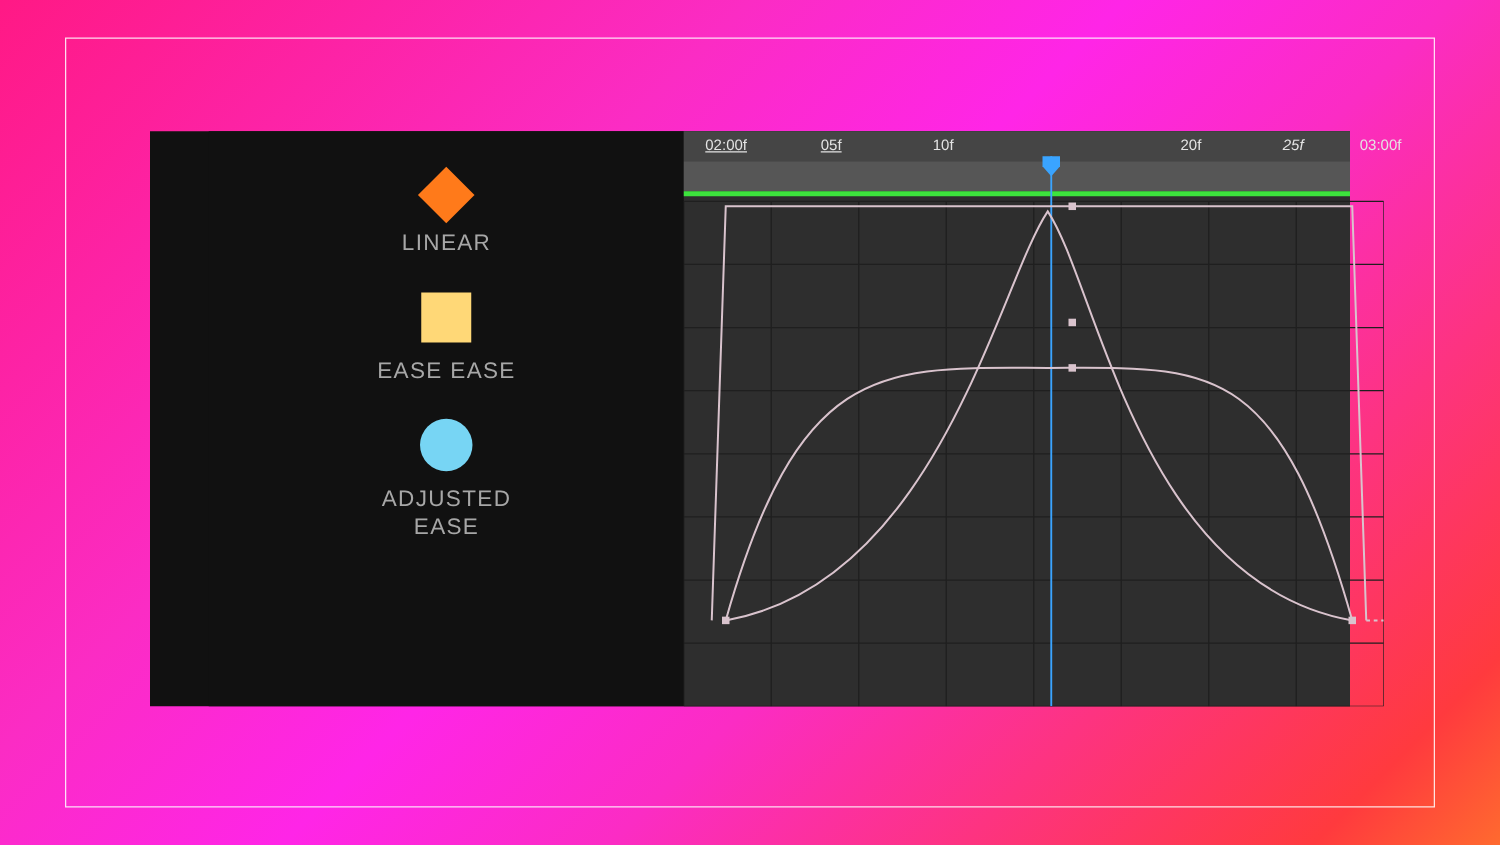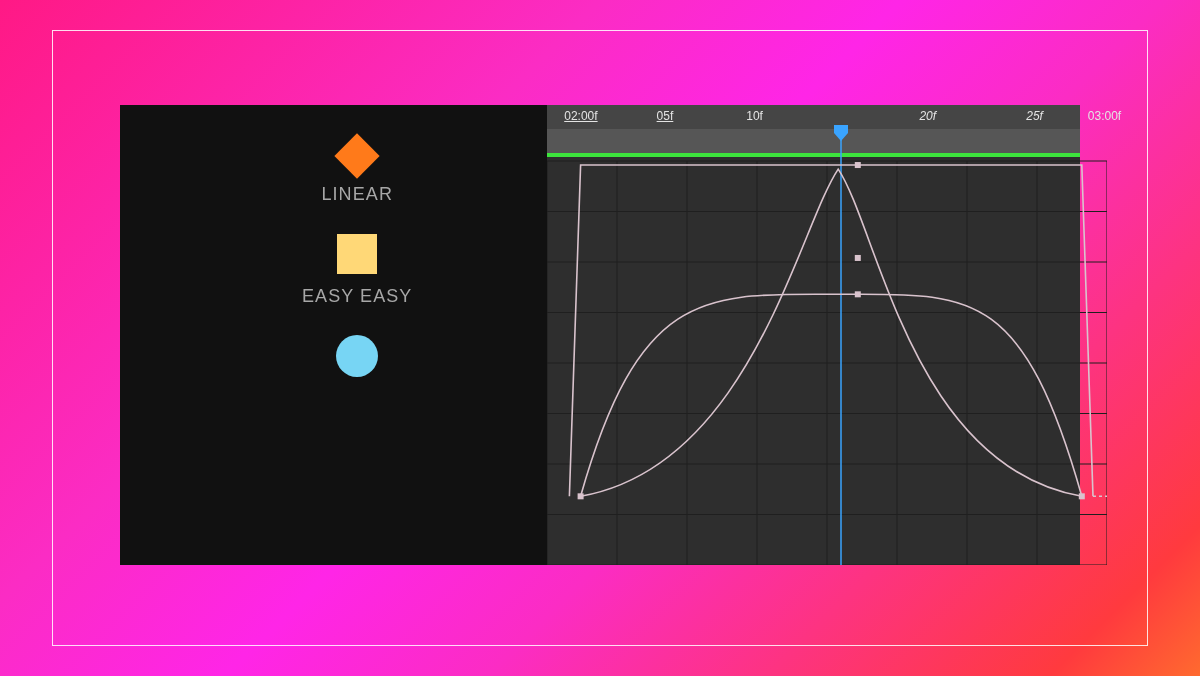--- a/index.html
+++ b/index.html
@@ -43,34 +43,35 @@
 
   <div class="window">
 
     <div class="legend">
       <div class="legend-item">
         <div class="diamond"></div>
         <div class="legend-label">LINEAR</div>
       </div>
       <div class="legend-item">
         <div class="square"></div>
-        <div class="legend-label">EASY EASY</div>
+        <div class="legend-label">EASE EASE</div>
       </div>
       <div class="legend-item">
         <div class="circle"></div>
+        <div class="legend-label">ADJUSTED EASE</div>
       </div>
     </div>
 
     <div class="graph">
       <div class="ruler-top" id="ruler">
           <span class="tick" style="left: 16.8px; text-decoration: underline;">02:00f</span>
           <span class="tick" style="left: 109.2px; text-decoration: underline;">05f</span>
           <span class="tick" style="left: 198.8px;">10f</span>
           <span class="tick" style="left: 291.2px;"></span>
-          <span class="tick" style="left: 372px; font-style: italic;">20f</span>
+          <span class="tick" style="left: 397px;">20f</span>
           <span class="tick" style="left: 478.8px; font-style: italic;">25f</span>
           <span class="tick" style="left: 540.4px;">03:00f</span>
         </div>
       <div class="ruler-strip"></div>
       <div class="greenbar"></div>
 
       <svg width="560" height="460" style="position:absolute;left:0;top:0">
 
         <g id="grid" stroke="#1f1f1f" stroke-width="1">
             <line x1="0" y1="56" x2="0" y2="460"></line>

